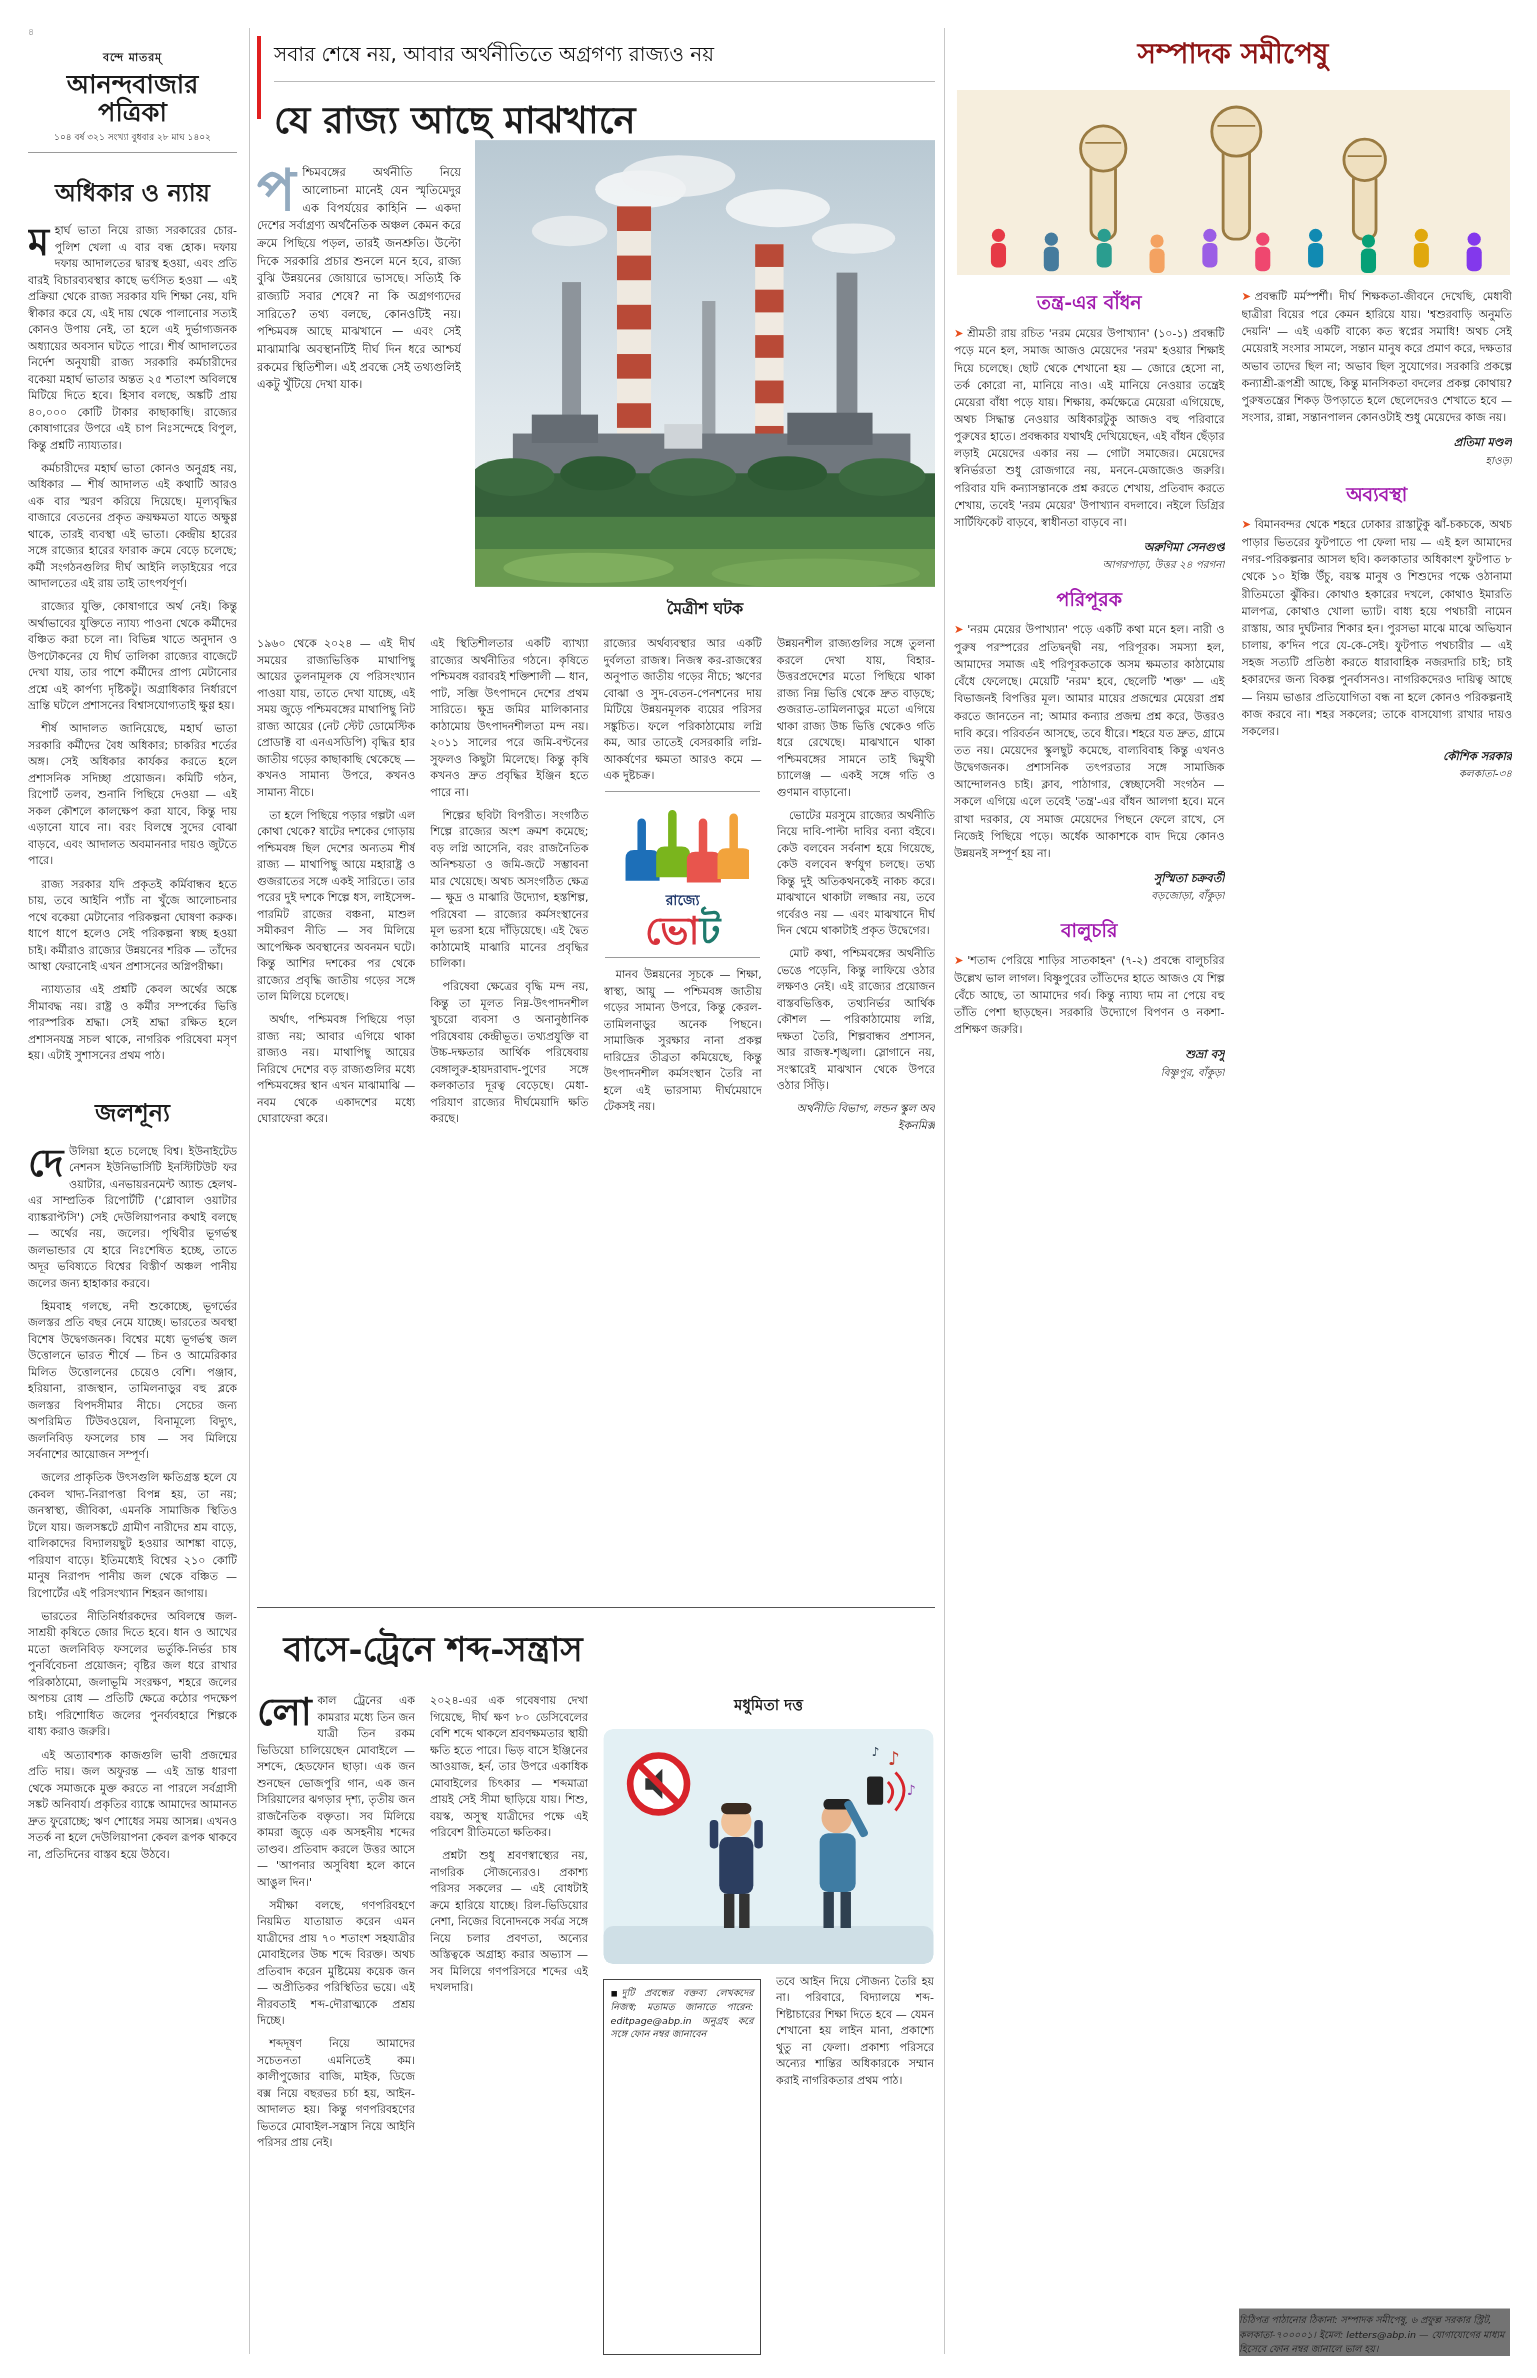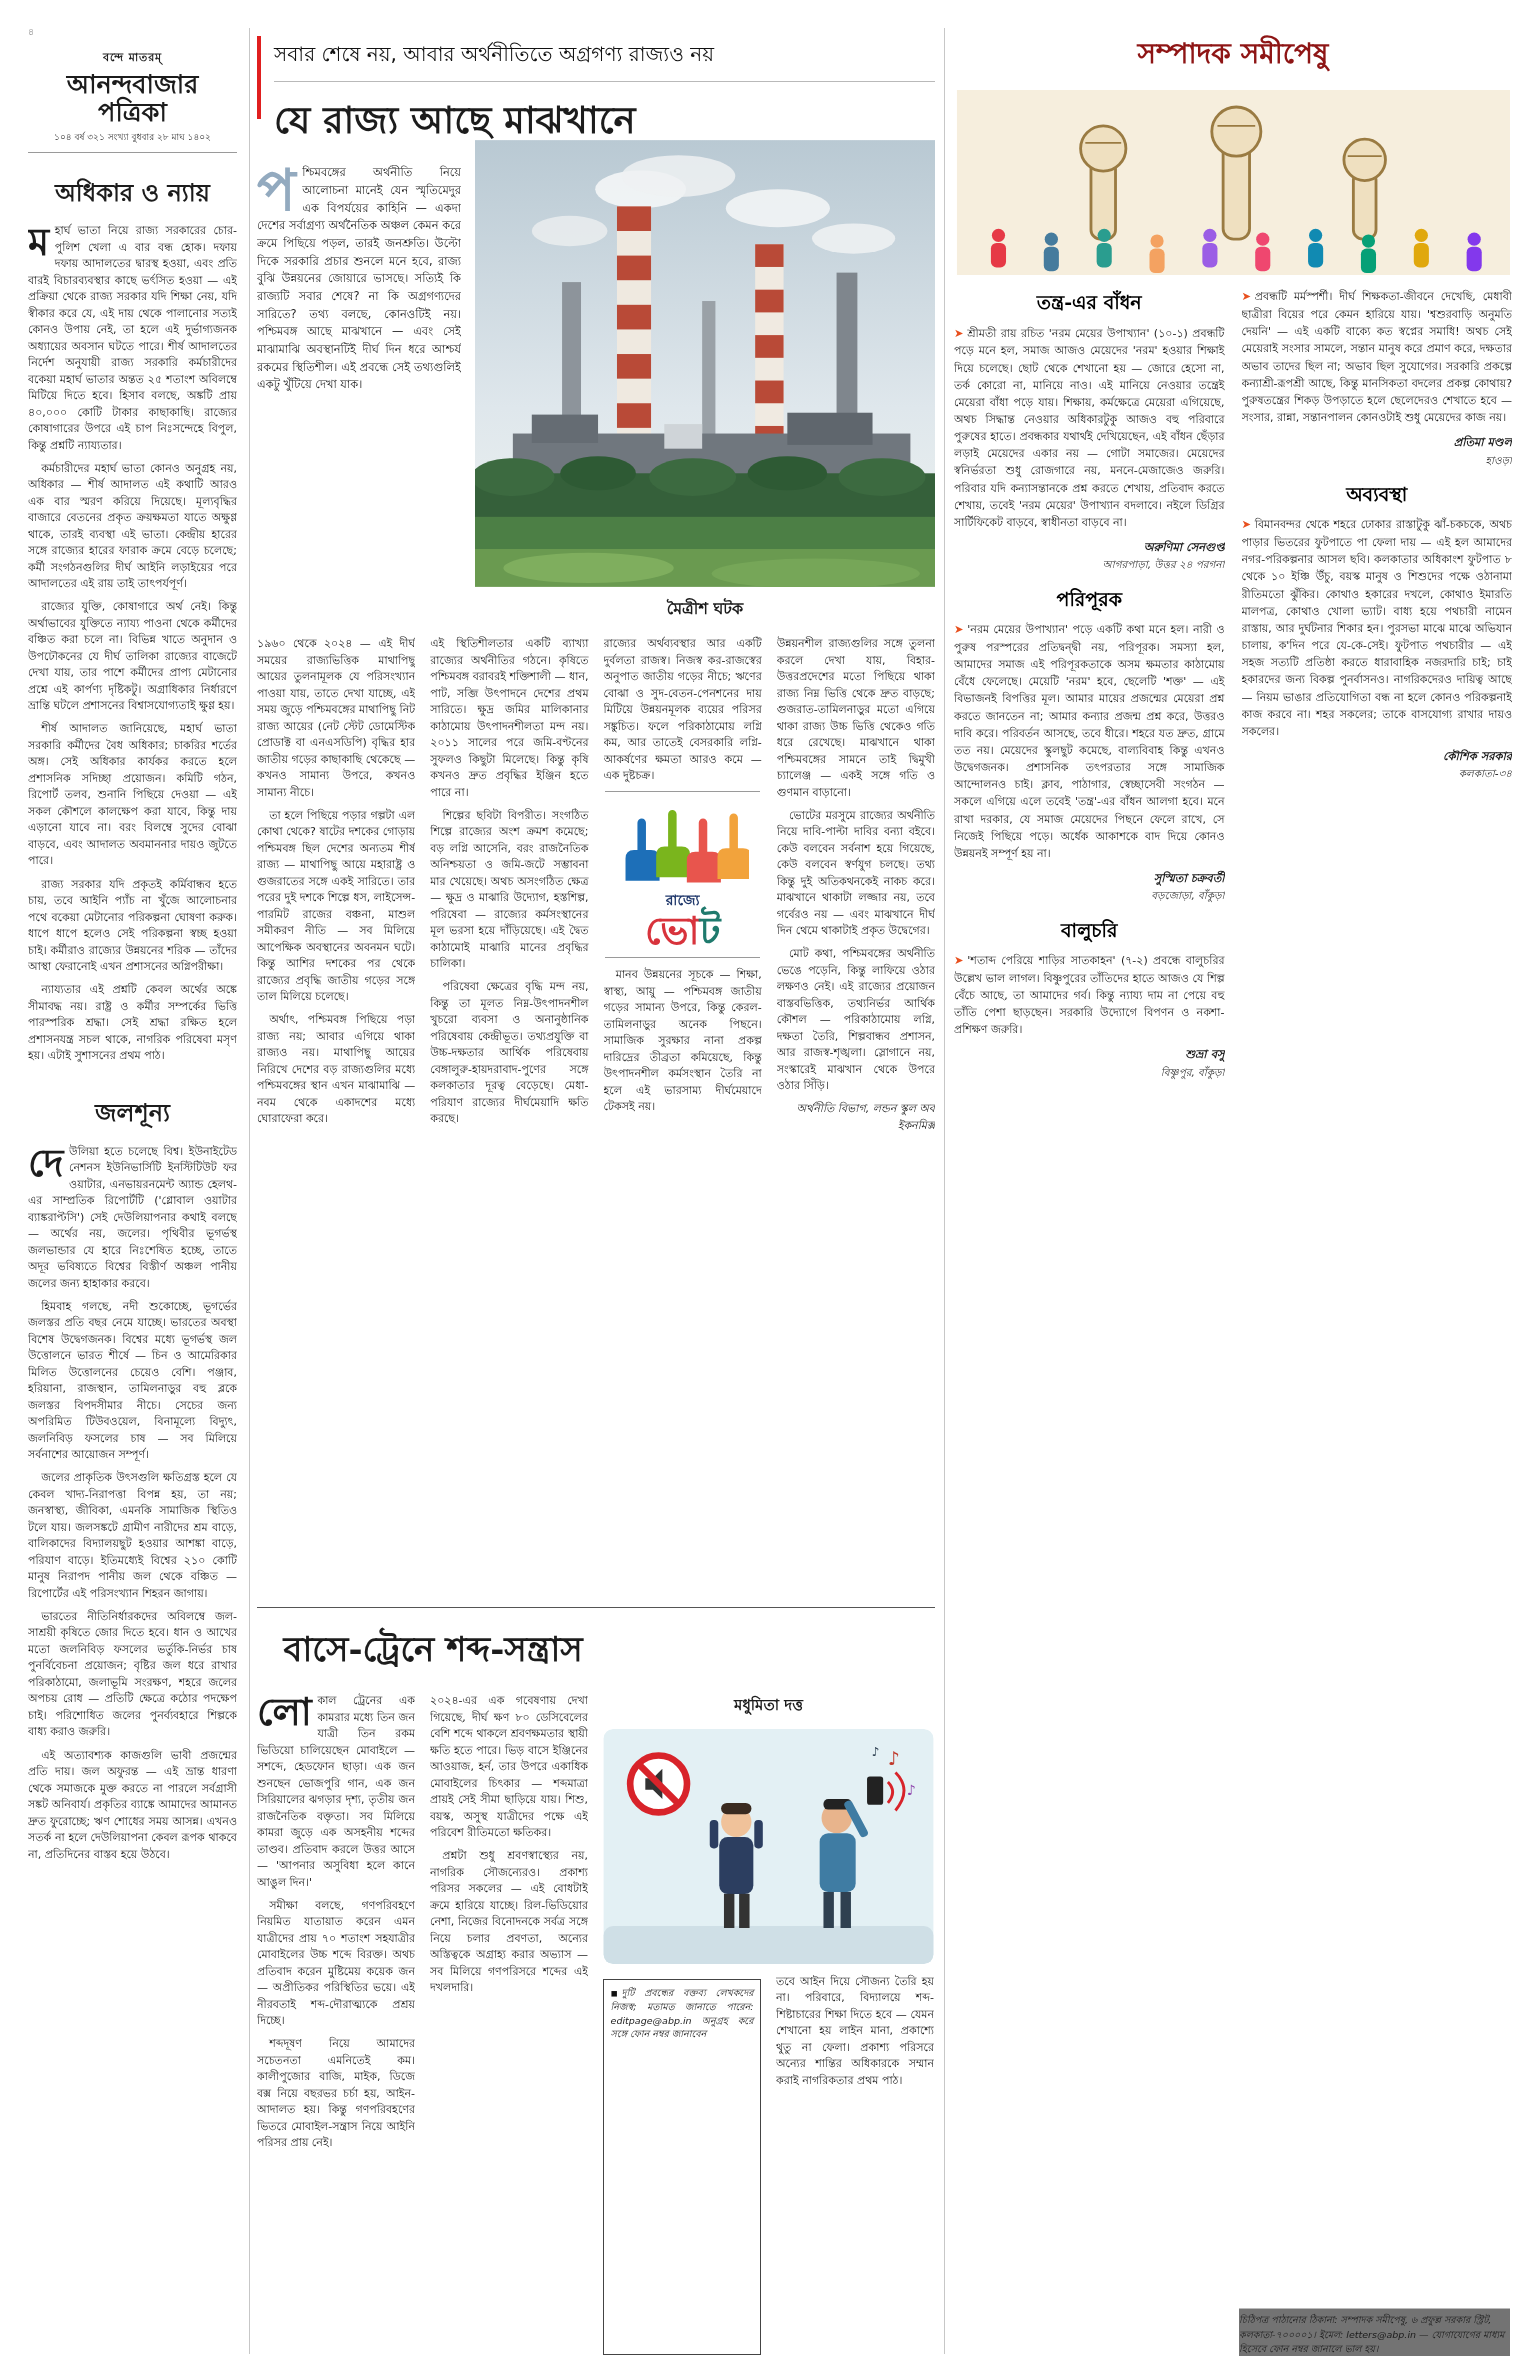--- a/index.html
+++ b/index.html
@@ -66,21 +66,21 @@
            font-style:italic;margin-top:5.7px;text-align:justify;}
   .notebox .sq{color:#111;font-style:normal;font-size:8.5px;padding-right:3.8px;}
 
   
   .letters{position:absolute;left:954px;top:28px;width:558px;height:2330px;overflow:hidden;}
   .ltitle{font-family:"DejaVu Serif","Liberation Serif",serif;color:#8e1515;font-size:28px;
           font-weight:800;text-align:center;margin:3.8px 0 11.4px;}
   .lillus{height:185px;margin:0 1.9px 13.2px;overflow:hidden;}
   .lcols{display:flex;gap:17px;height:2063px;}
   .lcol{flex:1;overflow:hidden;font-size:11px;line-height:1.56;text-align:justify;position:relative;}
-  .lhead{color:#000000;font-size:19px;font-weight:700;text-align:center;margin:11.4px 0 6.6px;
+  .lhead{color:#a21caf;font-size:19px;font-weight:700;text-align:center;margin:11.4px 0 6.6px;
          font-family:"DejaVu Serif","Liberation Serif",serif;}
   .lhead.first{margin-top:0;}
   .lcol p{margin:0 0 7.6px;}
   .arr{color:#e8501e;font-size:11.4px;padding-right:3.8px;}
   .sig{text-align:right;margin:1.9px 0 11.4px;}
   .signame{font-weight:700;font-style:italic;font-size:11.4px;}
   .sigplace{font-style:italic;font-size:10.4px;color:#333;}
   .lfooter{position:absolute;right:1.9px;bottom:1.9px;width:271px;background:#737373;
            font-size:9.5px;font-style:italic;line-height:1.5;padding-top:4.7px;border-top:0.9px solid #bbb;}
 </style>

